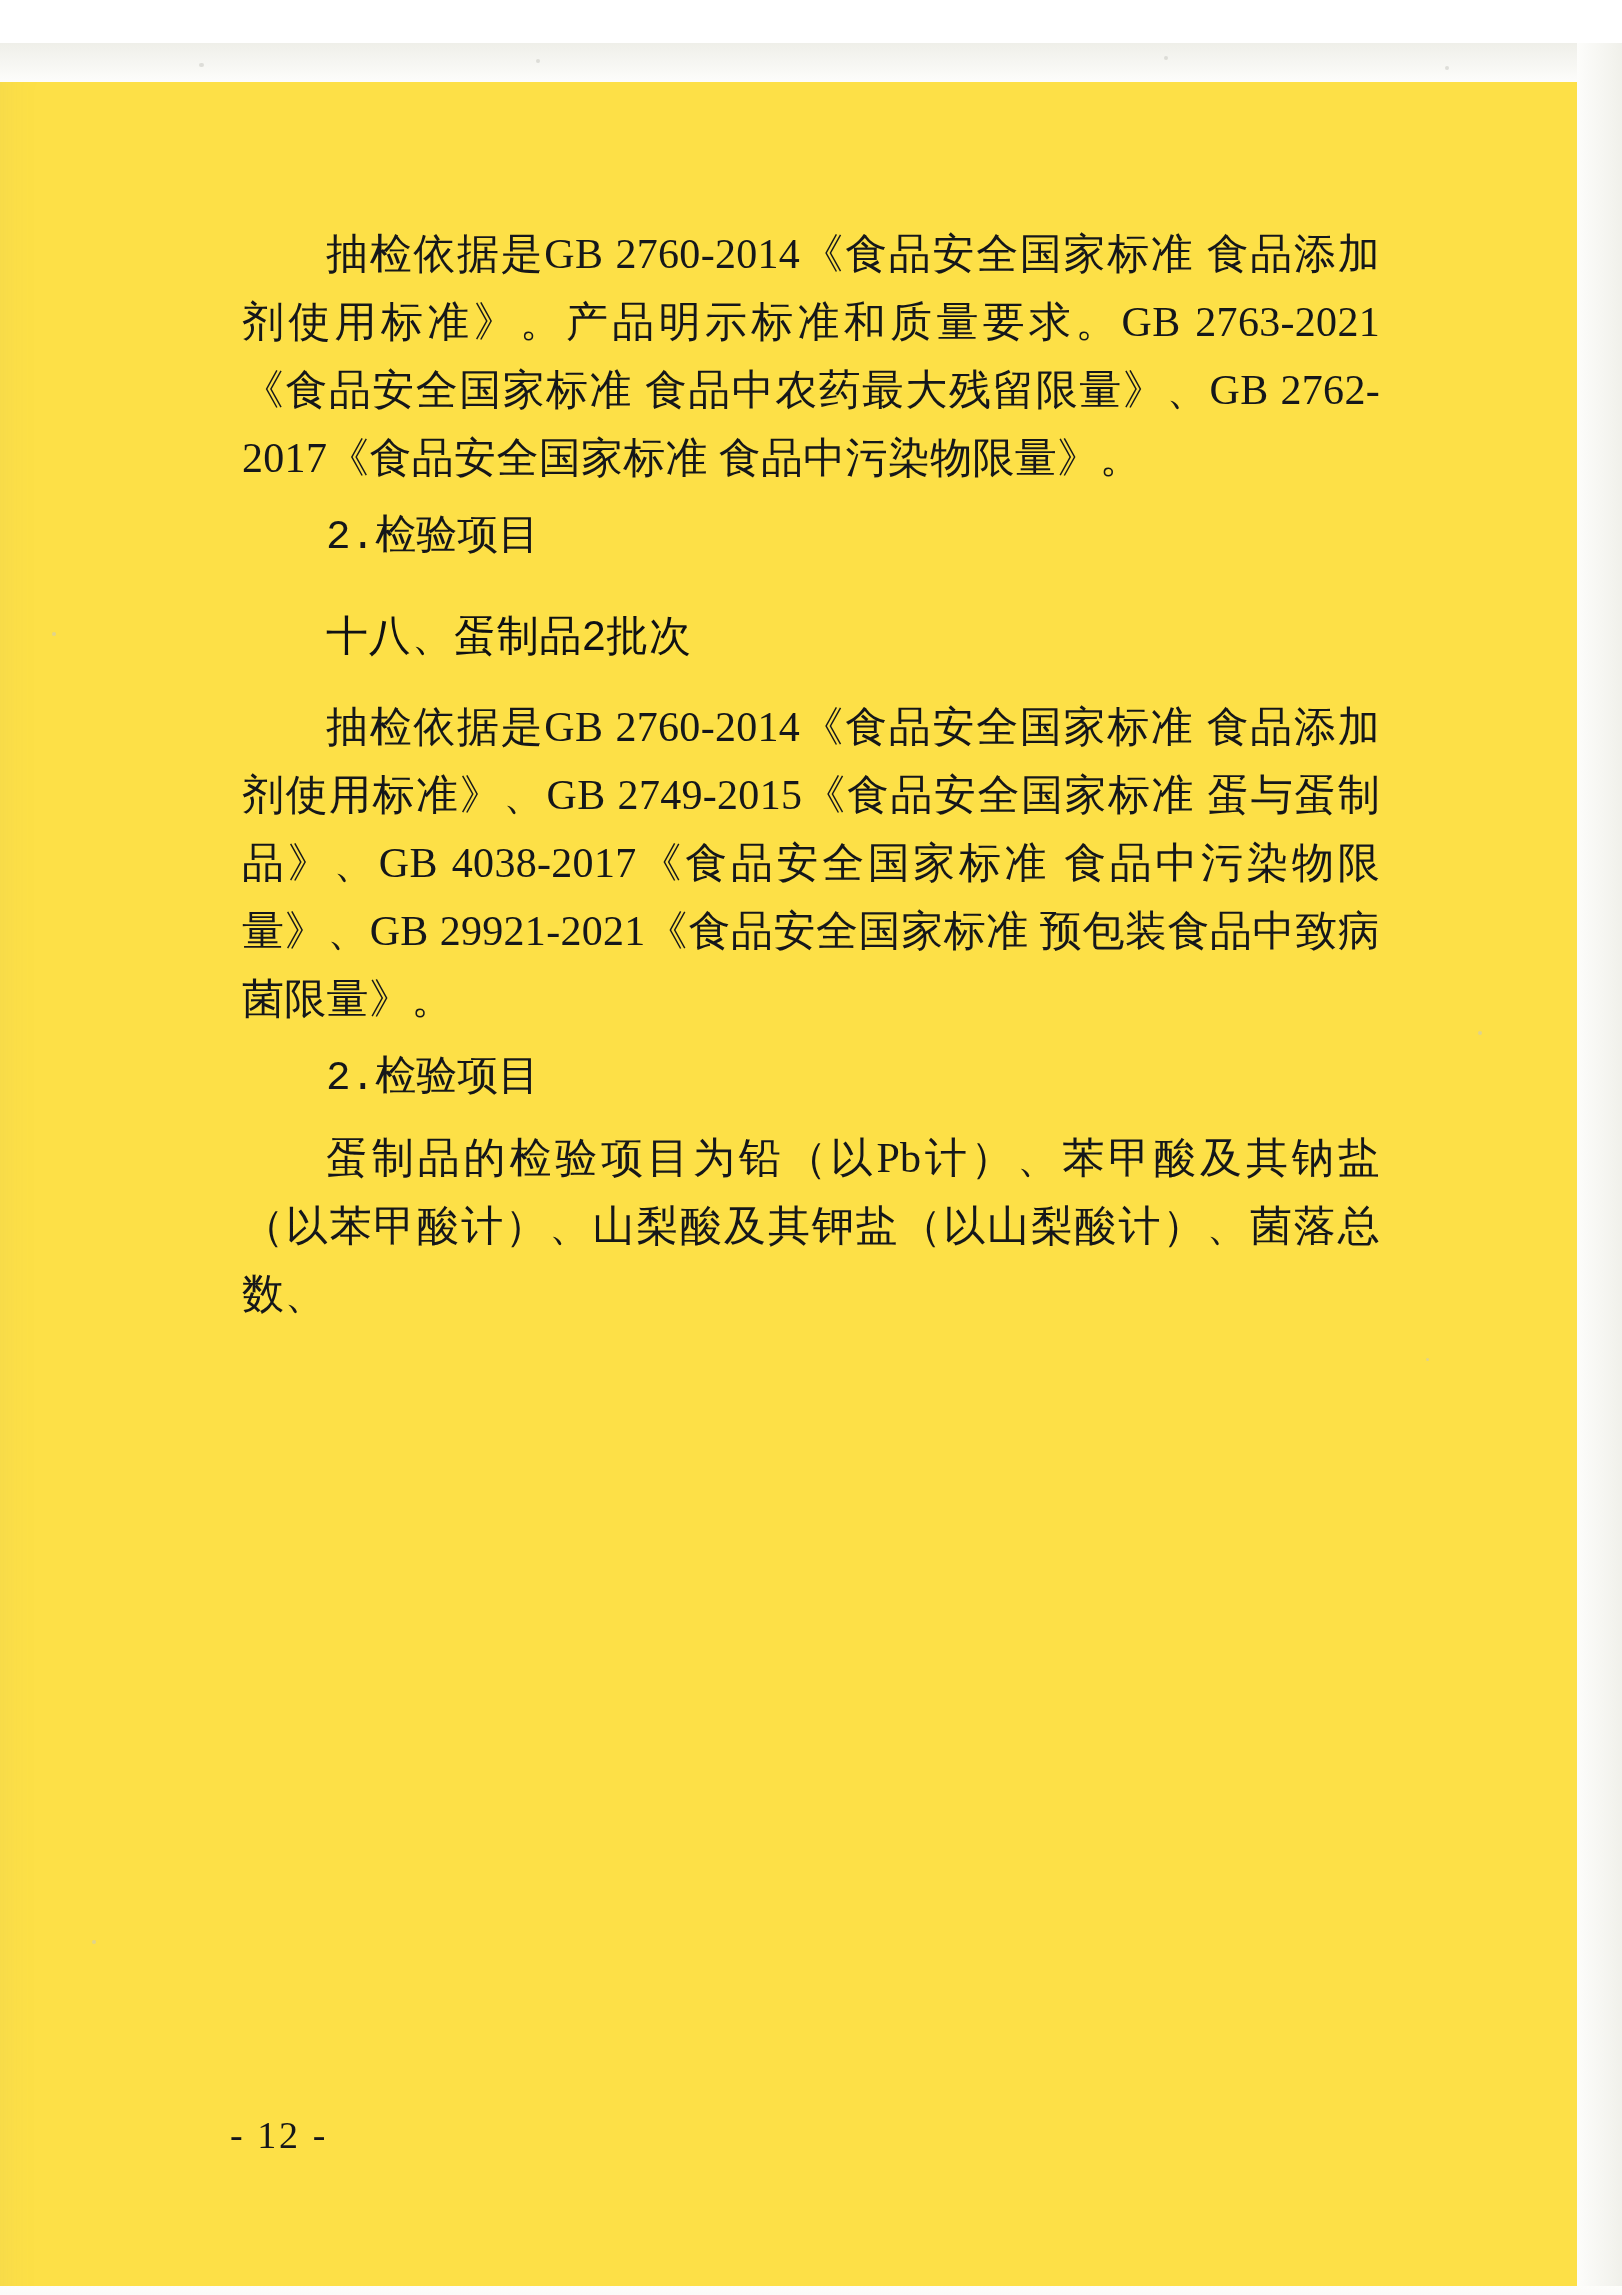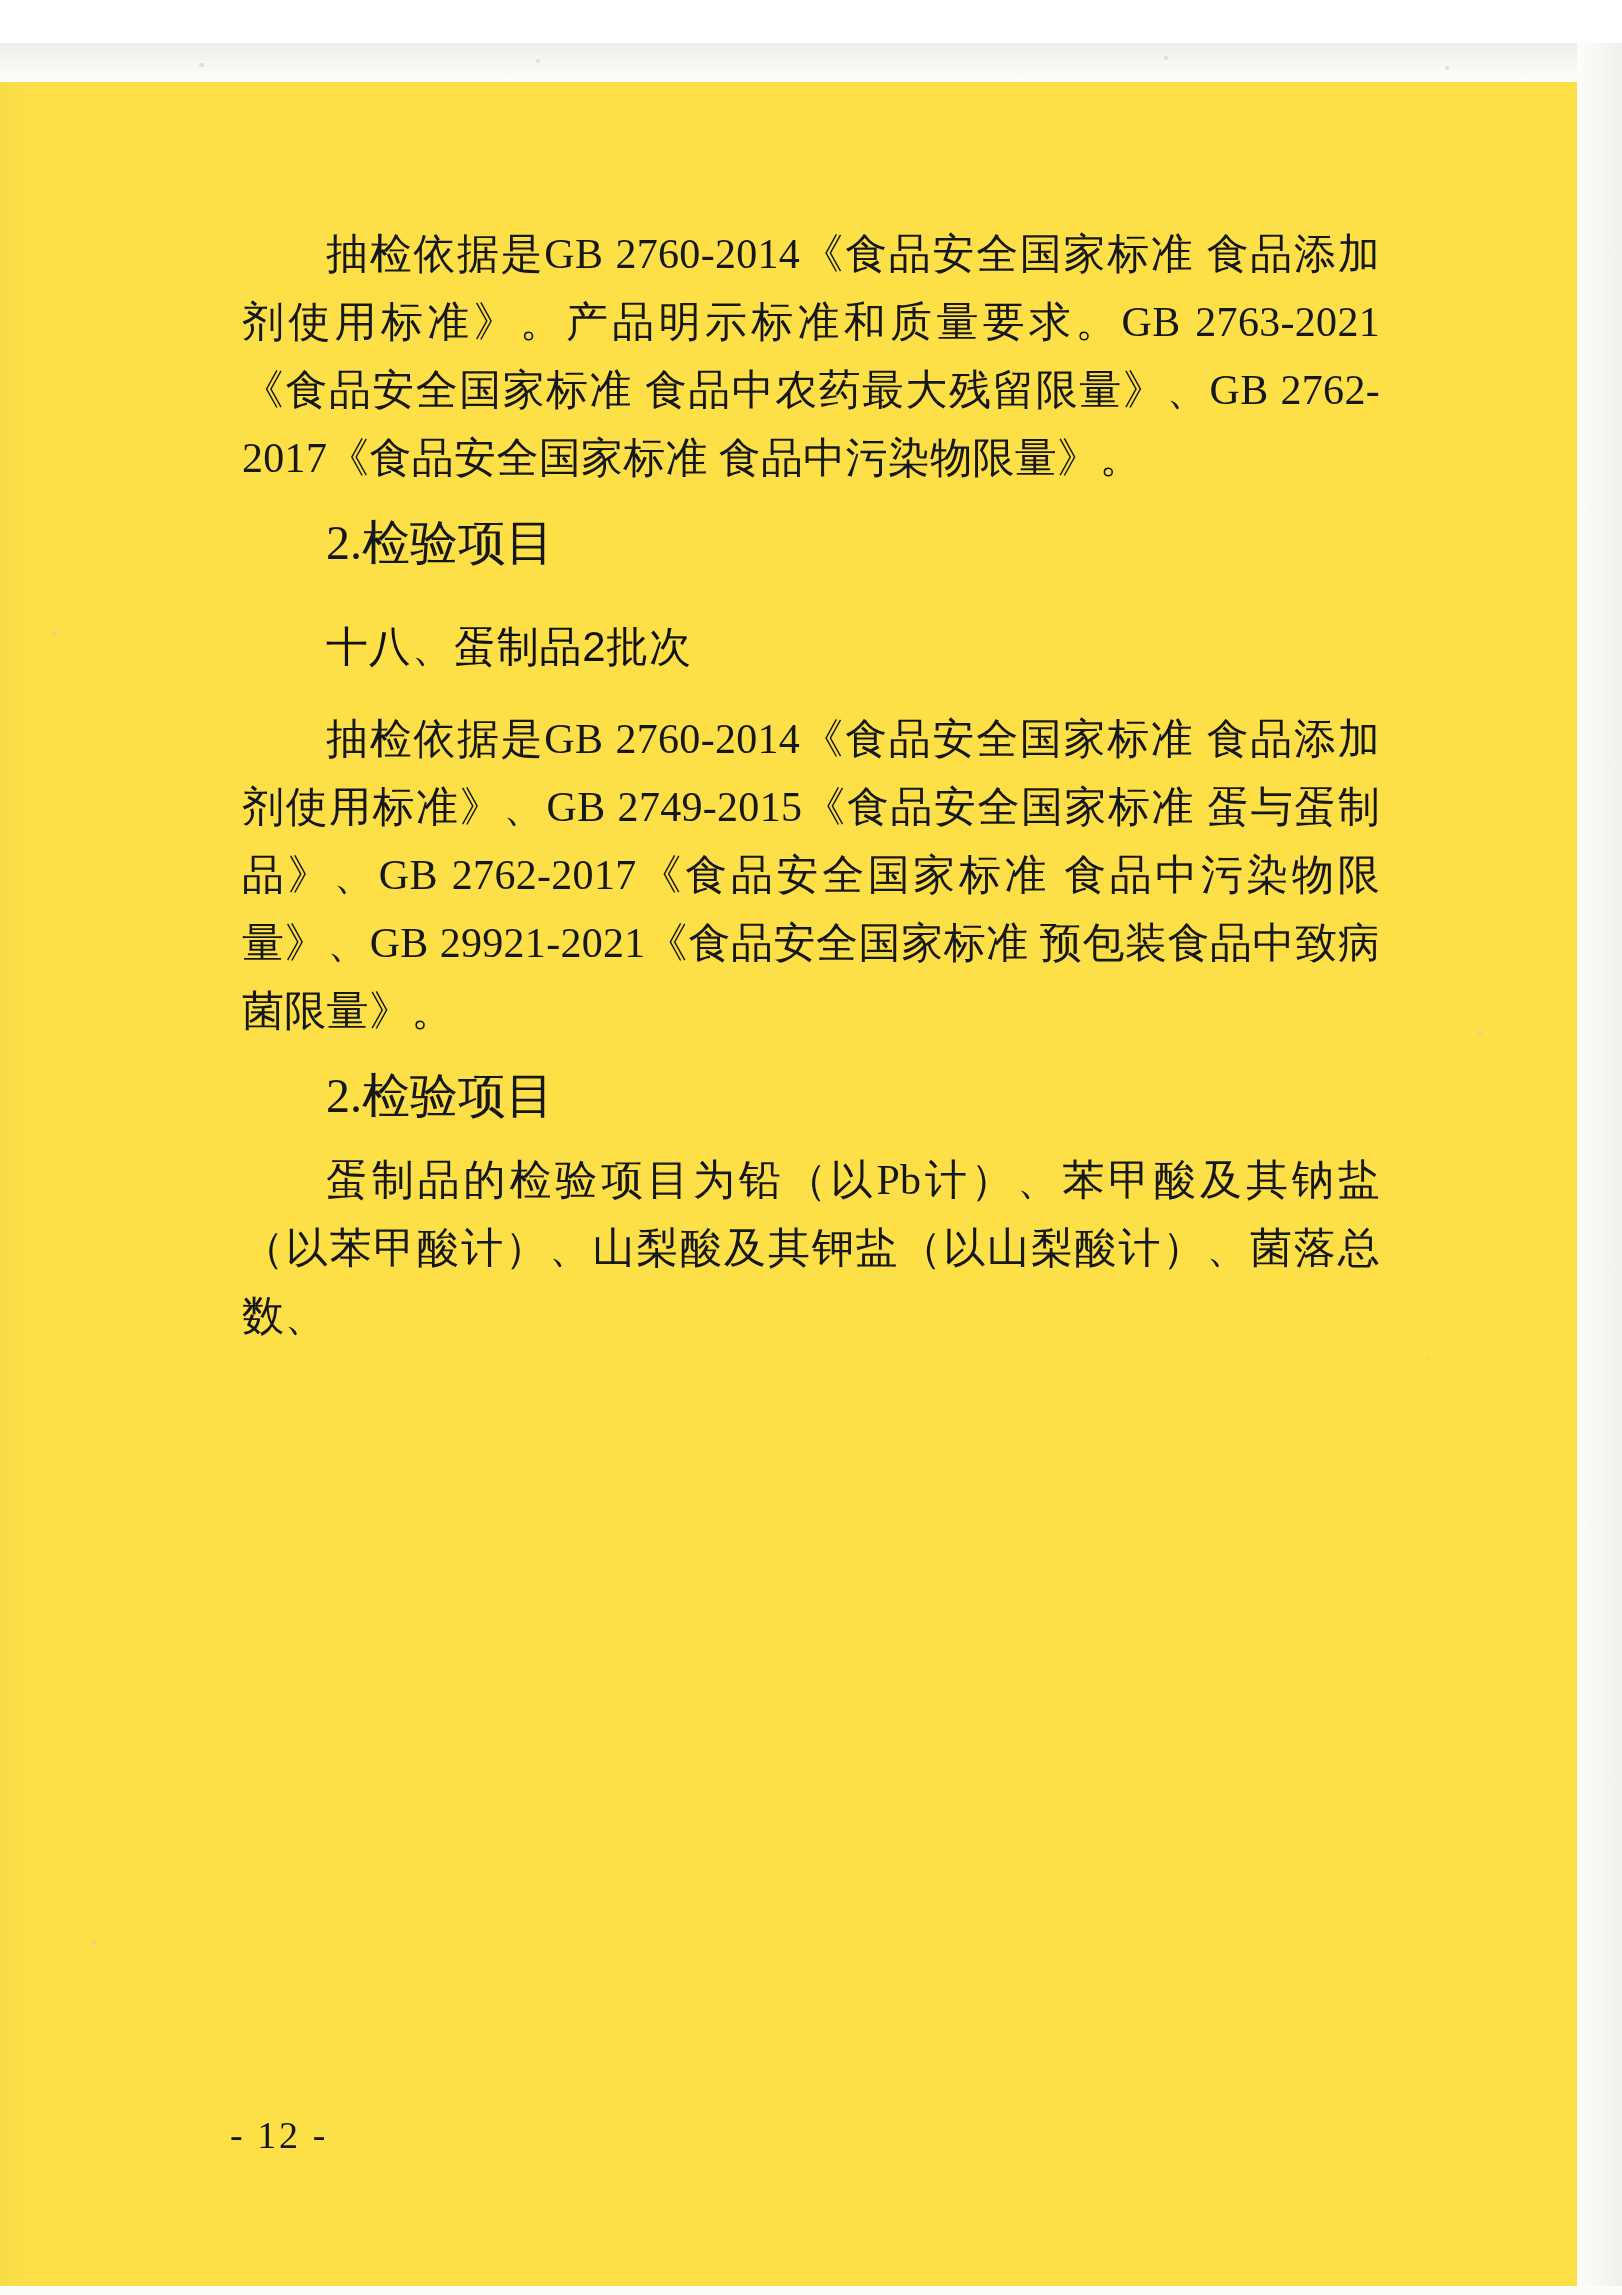--- a/index.html
+++ b/index.html
@@ -72,25 +72,25 @@
     font-size: 42px;
     line-height: 1.62;
     color: #0f1114;
     font-weight: normal;
     text-indent: 84px;
     font-family: "Liberation Sans", "DejaVu Sans", sans-serif;
     letter-spacing: 0.7px;
   }
   .sub-heading {
     margin: 0;
-    font-size: 48px;
+    font-size: 41px;
     line-height: 1.62;
     color: #15171a;
     text-indent: 84px;
-    font-family: Liberation Serif, serif;
+    font-family: Liberation Mono, monospace;
   }
   .spacer-sm { height: 11.8px; }
   .spacer-md { height: 19.6px; }
   .page-number {
     position: absolute;
     left: 230px;
     top: 2070px;
     font-size: 38px;
     color: #15171a;
     font-family: "Liberation Serif", "DejaVu Serif", serif;
@@ -134,21 +134,21 @@
 
     <div class="spacer-md"></div>
 
     <p class="section-heading">十八、蛋制品2批次</p>
 
     <div class="spacer-sm"></div>
 
 
     <div class="spacer-sm"></div>
 
-    <p class="para indent">抽检依据是GB 2760-2014《食品安全国家标准 食品添加剂使用标准》、GB 2749-2015《食品安全国家标准 蛋与蛋制品》、GB 2762-2017《食品安全国家标准 食品中污染物限量》、GB 29921-2021《食品安全国家标准 预包装食品中致病菌限量》。</p>
+    <p class="para indent">抽检依据是GB 2760-2014《食品安全国家标准 食品添加剂使用标准》、GB 2749-2015《食品安全国家标准 蛋与蛋制品》、GB 4038-2017《食品安全国家标准 食品中污染物限量》、GB 29921-2021《食品安全国家标准 预包装食品中致病菌限量》。</p>
 
     <div class="spacer-sm"></div>
 
     <p class="sub-heading">2.检验项目</p>
 
     <div class="spacer-sm"></div>
 
     <p class="para indent">蛋制品的检验项目为铅（以Pb计）、苯甲酸及其钠盐（以苯甲酸计）、山梨酸及其钾盐（以山梨酸计）、菌落总数、</p>
 
   </div>

